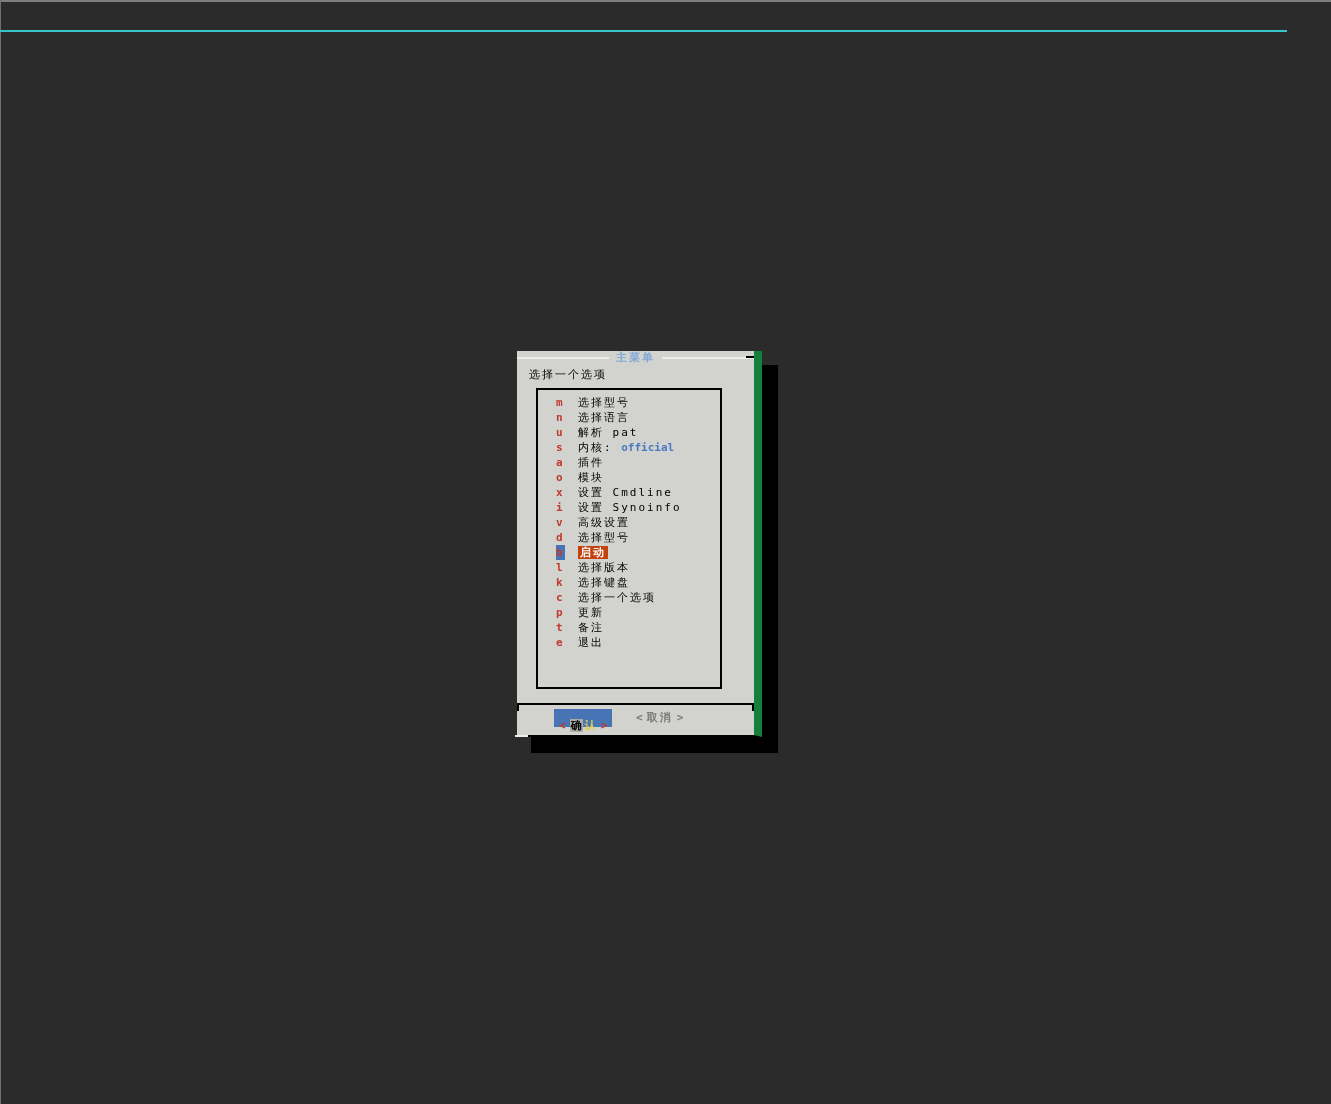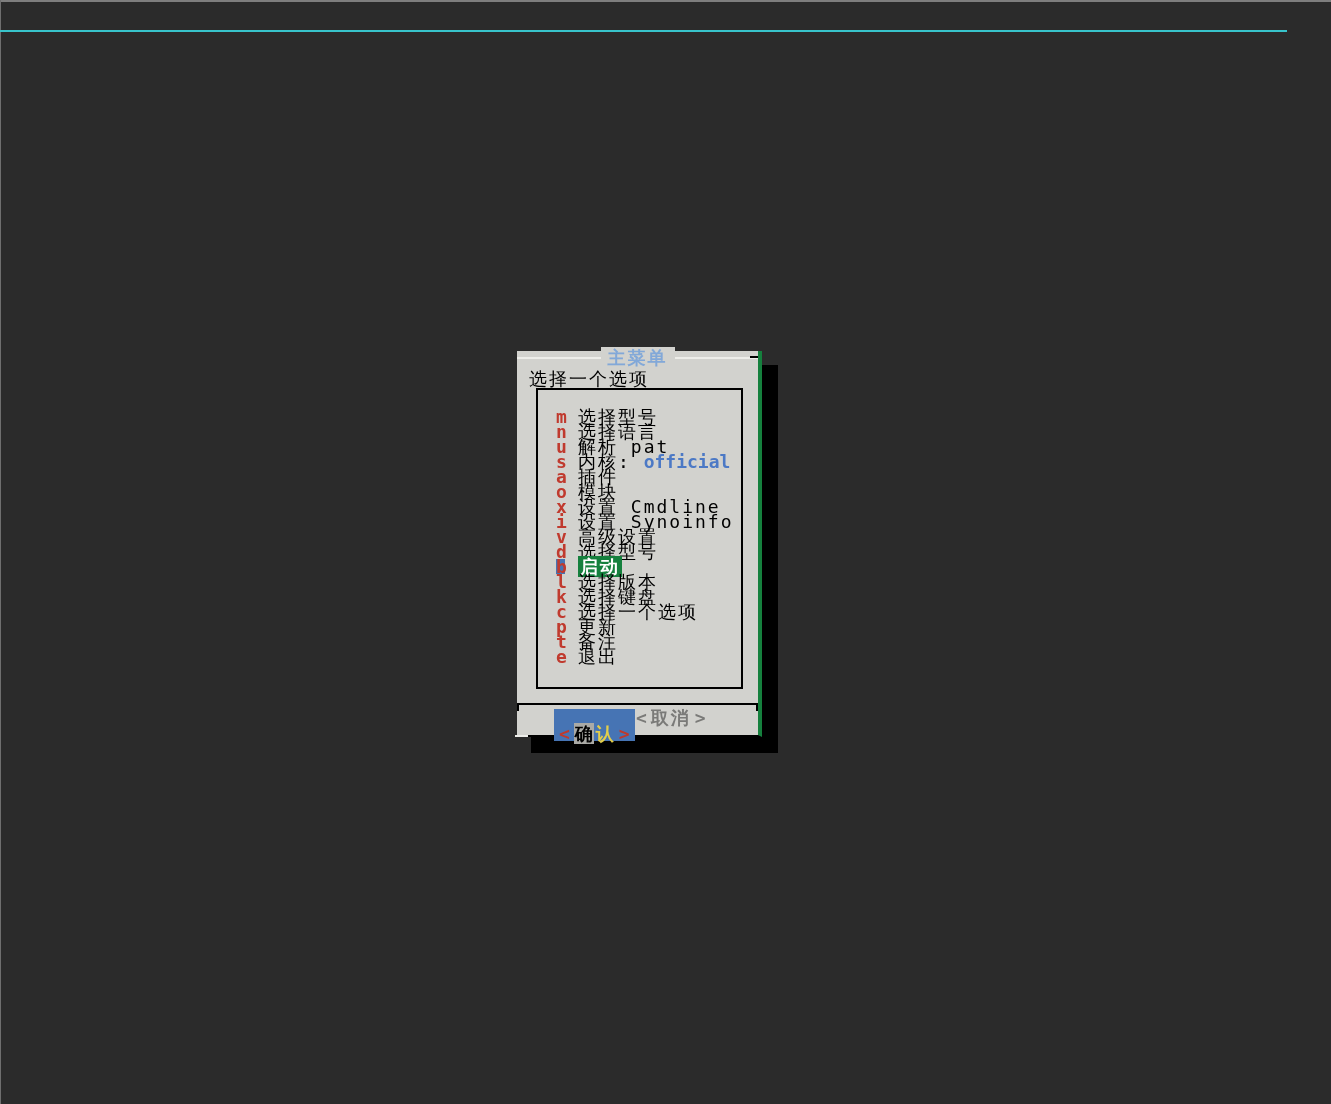--- a/index.html
+++ b/index.html
@@ -26,57 +26,57 @@
   .dlg-shadow {
     position:absolute; left:531px; top:365px; width:247px; height:388px; background:#000;
   }
 
   
   .dialog {
     position:absolute; left:517px; top:351px; width:245px; height:386px;
     background:#d2d2ce;
     border-left:2px solid #ededе9;
     border-left-color:#ededE9;
-    border-right:4px solid #15803d;
+    border-right:8px solid #15803d;
     border-bottom:2px solid #000;
-    font-size:18px; color:#000;
+    font-size:11px; color:#000;
   }
   .dlg-topline { position:absolute; top:6px; left:0; right:0; height:2px; background:#ededе9; background-color:#ededE9; }
   .dlg-corner-tr { position:absolute; top:5px; right:0; width:8px; height:9px; border-top:2px solid #000; }
   .dlg-corner-bl { position:absolute; bottom:-2px; left:-2px; width:13px; height:2px; background:#ededE9; }
   .dlg-title { position:absolute; top:-1px; left:0; width:100%; text-align:center; line-height:15px; }
   .dlg-title span {
     background:#d2d2ce; padding:0 7px; color:#82a8d8; font-weight:bold; letter-spacing:2px;
   }
   .dlg-prompt { position:absolute; left:12px; top:16px; letter-spacing:2px; }
 
   
   .menubox {
-    position:absolute; left:19px; top:37px; width:207px; height:301px;
-    border:2px solid #000; padding-top:19px;
+    position:absolute; left:19px; top:37px; width:186px; height:301px;
+    border:2px solid #000; padding-top:5px;
   }
   .menu-row { height:15px; line-height:15px; padding-left:18px; white-space:nowrap; }
   .hk { display:inline-block; width:9px; color:#c03a2e; font-weight:bold; }
   .lbl { margin-left:13px; letter-spacing:2px; }
   .val { color:#4c79c5; font-weight:bold; letter-spacing:0;text-align:right; }
   .menu-row.selected .hk { background:#4674b4; }
   .menu-row.selected .lbl {
-    background:#15803d; color:#fff; padding:0 2px; font-weight:bold;
+    background:#c2410c; color:#fff; padding:0 2px; font-weight:bold;
   }
 
   
   .btn-sep { position:absolute; left:0; right:0; top:352px; height:2px; background:#000; }
   .btn-sep::before, .btn-sep::after {
     content:""; position:absolute; top:0; width:2px; height:8px; background:#000;
   }
   .btn-sep::before { left:0; } .btn-sep::after { right:0; }
 
   
   .btn { position:absolute; top:358px; height:18px; line-height:18px; white-space:pre; font-weight:bold; }
-  .btn-ok { left:37px; background:#4674b4; padding:16px 1px; }
+  .btn-ok { left:37px; background:#4674b4; padding:8px 1px; }
   .btn-ok .br { color:#c0392b; padding:0 4px; }
   .btn-ok .cursor-char { background:#aaaaa6; color:#000; padding:0 1px; }
   .btn-ok .rest-char { color:#e3ce4b; padding:0 1px 0 2px; }
   .btn-cancel { left:115px; color:#7a7a78; }
   .btn-cancel .br { padding:0 4px; }
   .btn-cancel .cap { letter-spacing:2px; }
 </style>
 </head>
 <body>
 

